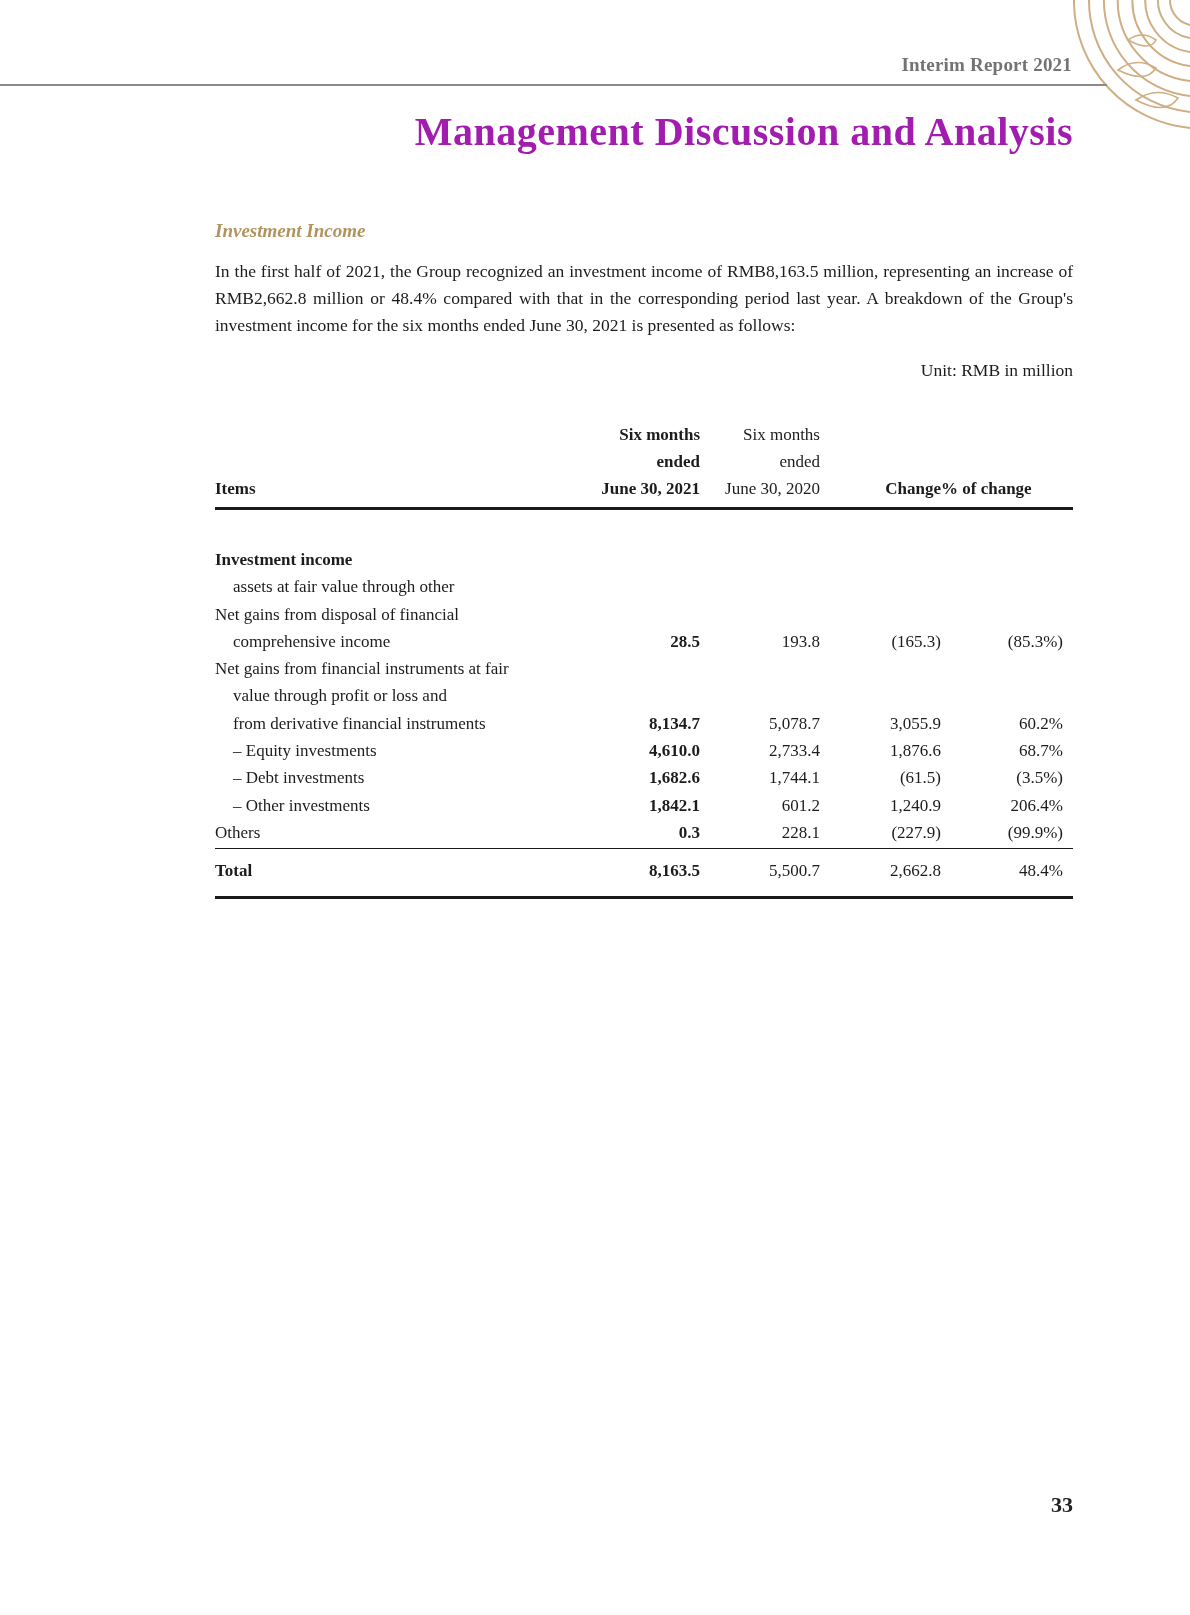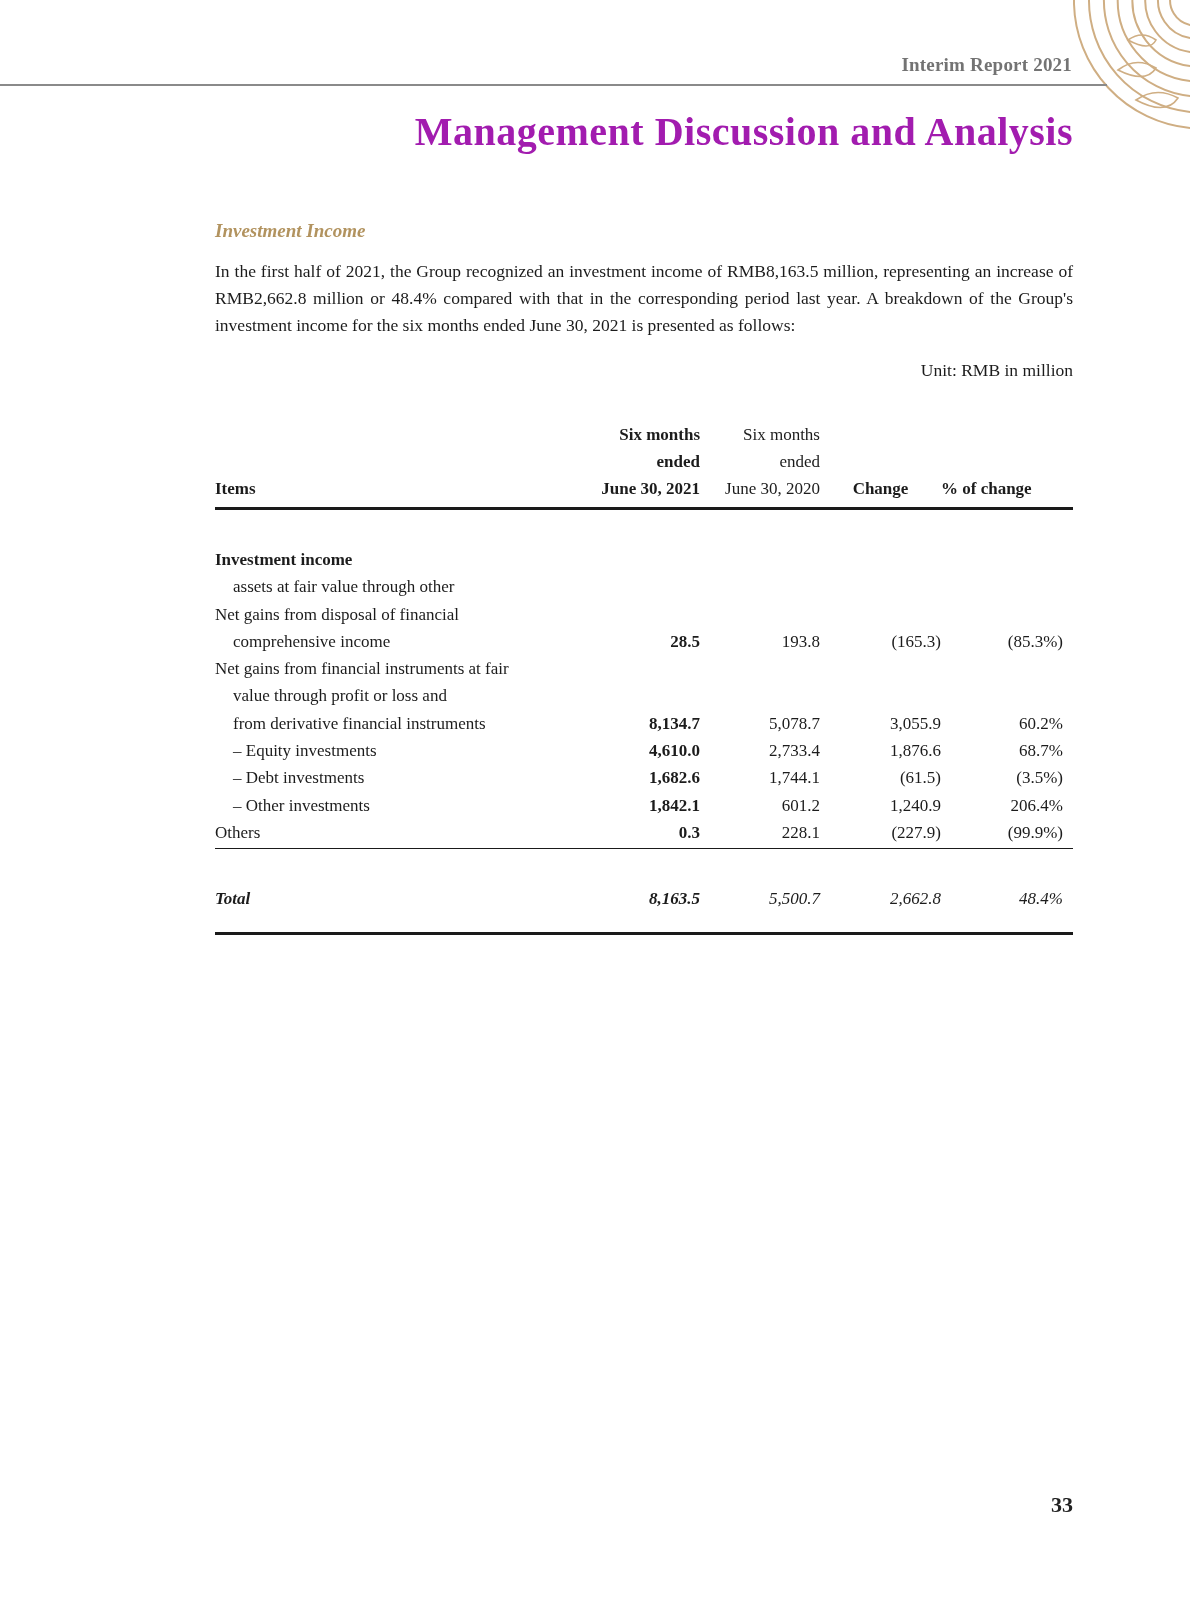--- a/index.html
+++ b/index.html
@@ -59,41 +59,40 @@
   }
   .thead {
     display:flex; align-items:flex-end;
     border-bottom:3px solid #1a1a1a;
     padding-bottom:5px;
   }
   .th { line-height:27px; }
   .th.items   { width:330px; font-weight:bold; }
   .th.c2021   { width:155px; text-align:right; font-weight:bold; }
   .th.c2020   { width:120px; text-align:right; }
-  .th.cchange { width:121px; text-align:center; font-weight:bold; }
+  .th.cchange { width:121px; text-align:right; font-weight:bold; }
   .th.cpct    { width:132px; text-align:left; font-weight:bold; padding-right:10px; }
 
   .tbody { padding-top:36px; }
   .trow { display:flex; line-height:27.3px; }
   .trow.rule-below { border-bottom:1.5px solid #1a1a1a; padding-bottom:2px; }
   .tcell.label { width:330px; }
   .tcell.label.ind1 { padding-left:18px; }
   .tcell.num { text-align:right; }
   .tcell.c0 { width:155px; font-weight:bold; }
   .tcell.c1 { width:120px; }
   .tcell.c2 { width:121px; }
   .tcell.c3 { width:132px; padding-right:10px; }
   .tcell.b  { font-weight:bold; }
 
   .trow-total {
     display:flex; line-height:27.3px;
-    margin-top:36px;
+    margin-top:8px;
     border-bottom:3px solid #1a1a1a;
-    padding-bottom:19px;
-    font-style:italic;
+    padding-bottom:11px;
   }
 
   
   .page-number {
     position:absolute; top:1492px; right:117px;
     font-size:22px; font-weight:bold; color:#222;
   }
 </style>
 </head>
 <body>

